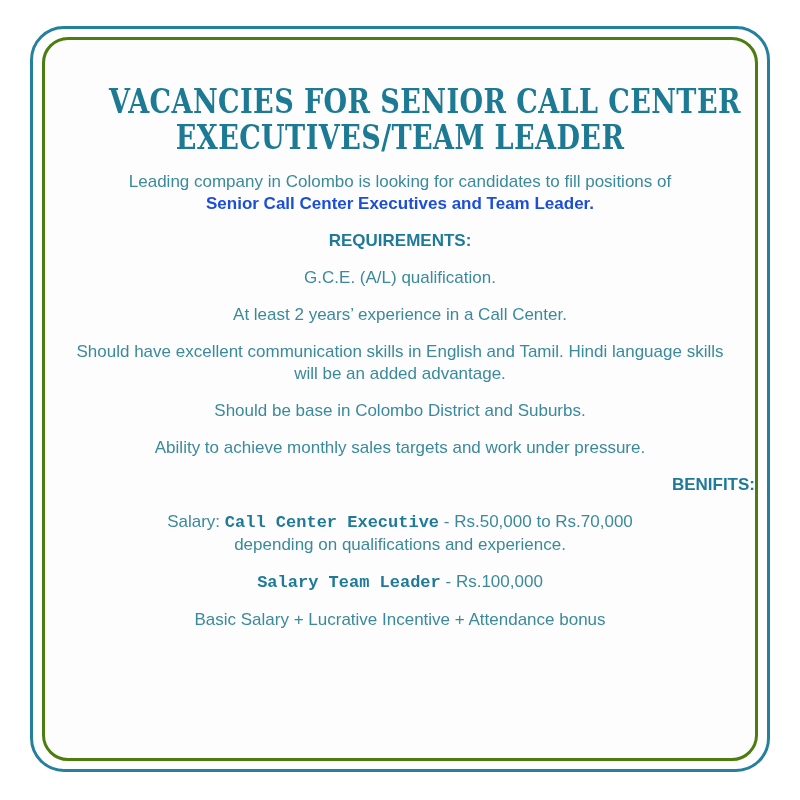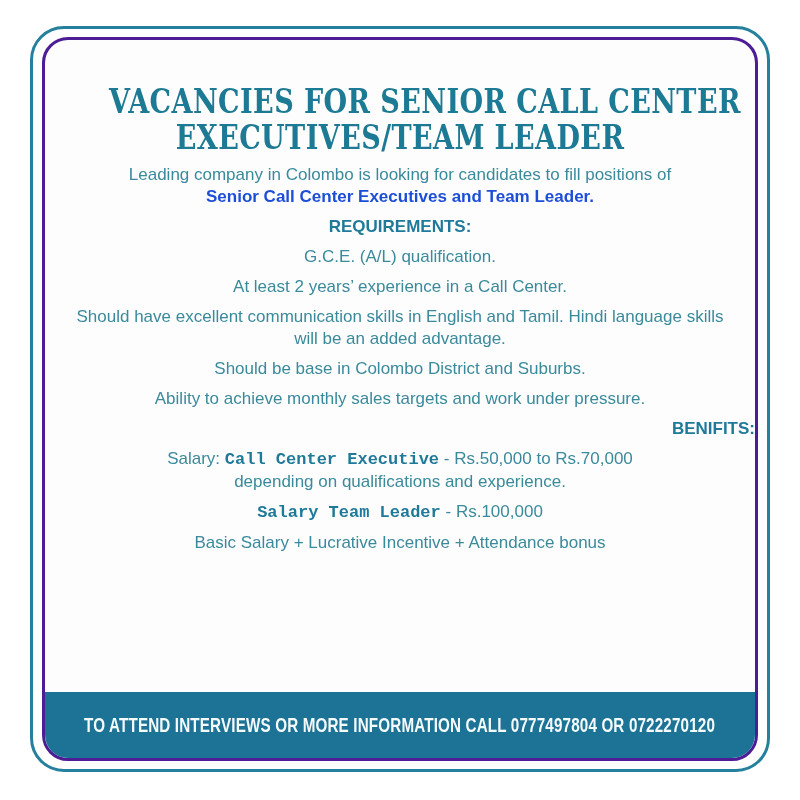--- a/index.html
+++ b/index.html
@@ -20,21 +20,21 @@
     border: 3px solid #24809c;
     border-radius: 34px;
     background: #ffffff;
   }
   .poster-inner {
     position: absolute;
     left: 9px;
     top: 8px;
     right: 9px;
     bottom: 8px;
-    border: 3px solid #4c1d95;
+    border: 3px solid #4d7c0f;
     border-radius: 26px;
     background: #fdfdfd;
     overflow: hidden;
   }
   .content {
     position: absolute;
     top: 0;
     left: 0;
     right: 0;
     padding-top: 44px;
@@ -48,21 +48,21 @@
     color: #1d7a94;
     font-family: "DejaVu Serif", serif;
     font-weight: 700;
     font-size: 33px;
     line-height: 36px;
     letter-spacing: 0.5px;
     transform: scaleX(0.82);
     transform-origin: 50% 50%;
     white-space: nowrap;
   }
-  .content p { margin: 8px auto; }
+  .content p { margin: 15px auto; }
   .intro       { margin-top: 38px; max-width: 620px; }
   .req-head    { margin-top: 8px;  font-weight: 700; color: #1f7a99; }
   .req-0       { margin-top: 15px; }
   .req-1       { margin-top: 14px; }
   .req-2       { margin-top: 13px; max-width: 660px; }
   .req-3       { margin-top: 11px; }
   .req-4       { margin-top: 11px; }
   .ben-head    { margin-top: 35px; font-weight: 700; color: #1f7a99; text-align: right; }
   .salary      { margin-top: 16px; max-width: 540px; }
   .team-leader { margin-top: 6px; }
@@ -132,18 +132,15 @@
       </p>
 
       <p class="team-leader">
         <span class="bold-teal">Salary Team Leader</span><span> - Rs.100,000</span>
       </p>
 
       <p class="basic">Basic Salary + Lucrative Incentive + Attendance bonus</p>
 
     </div>
 
-    <div class="footer-banner">
-      <span class="footer-text">TO ATTEND INTERVIEWS OR MORE INFORMATION CALL 0777497804 OR 0722270120</span>
-    </div>
 
   </div>
 </div>
 
 </body></html>

